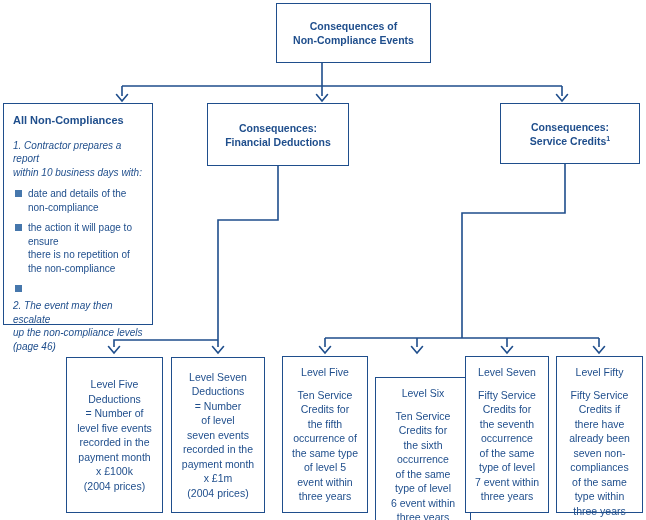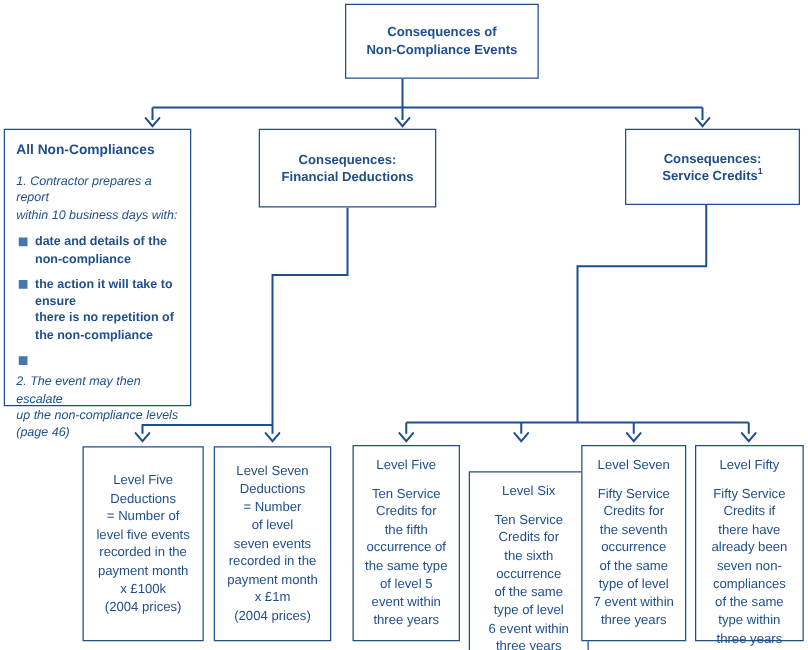--- a/index.html
+++ b/index.html
@@ -24,21 +24,21 @@
   .hub {
     display:flex; align-items:center; justify-content:center;
     text-align:center; font-weight:bold; font-size:10.5px; line-height:14px;
   }
   .hub sup { font-size:7px; line-height:0; }
 
   
   .list-box { padding:8px 4px 6px 8px; font-size:10px; line-height:13.5px; }
   .list-heading { font-weight:bold; font-size:11px; margin:2px 0 11px 1px; }
   .para { margin:0 0 8px 1px;font-style:italic; }
-  .bullet-row { display:flex; margin:0 0 7px 3px;font-weight:bold; }
+  .bullet-row { display:flex; margin:0 0 7px 3px; }
   .bullet-square { width:7px; height:7px; background:#4677ac; flex:none; margin:3px 6px 0 0; }
 
   
   .bottom-box { font-size:10.5px; line-height:14.5px; text-align:center; }
   .deduction-box { display:flex; align-items:center; justify-content:center; }
   .service-box { padding-top:8px; }
   .service-title { margin-bottom:8px; }
 
   
   #top-node       { left:252px; top:3px;   width:155px; height:60px;margin-left:24px; }
@@ -82,21 +82,21 @@
   <div class="list-heading">All Non-Compliances</div>
   <div class="para multiline">1. Contractor prepares a report
 within 10 business days with:</div>
   <div class="bullet-row">
     <span class="bullet-square"></span>
     <span class="multiline">date and details of the
 non-compliance</span>
   </div>
   <div class="bullet-row">
     <span class="bullet-square"></span>
-    <span class="multiline">the action it will take to ensure
+    <span class="multiline">the action it will page to ensure
 there is no repetition of
 the non-compliance</span>
   </div>
   <div class="bullet-row">
     <span class="bullet-square"></span>
   </div>
   <div class="para multiline">2. The event may then escalate
 up the non-compliance levels
 (page 46)</div>
 </div>

